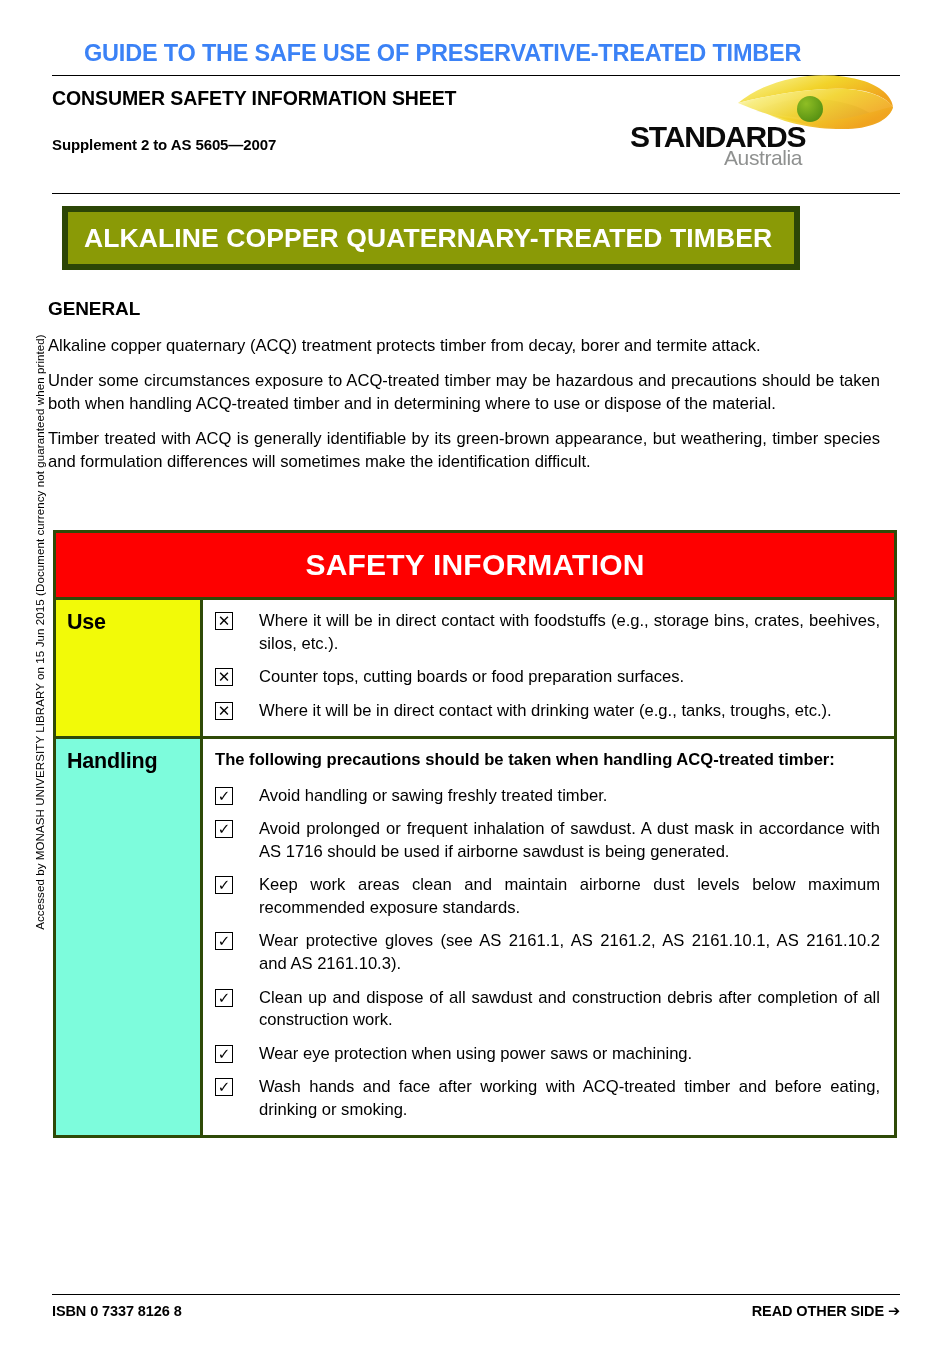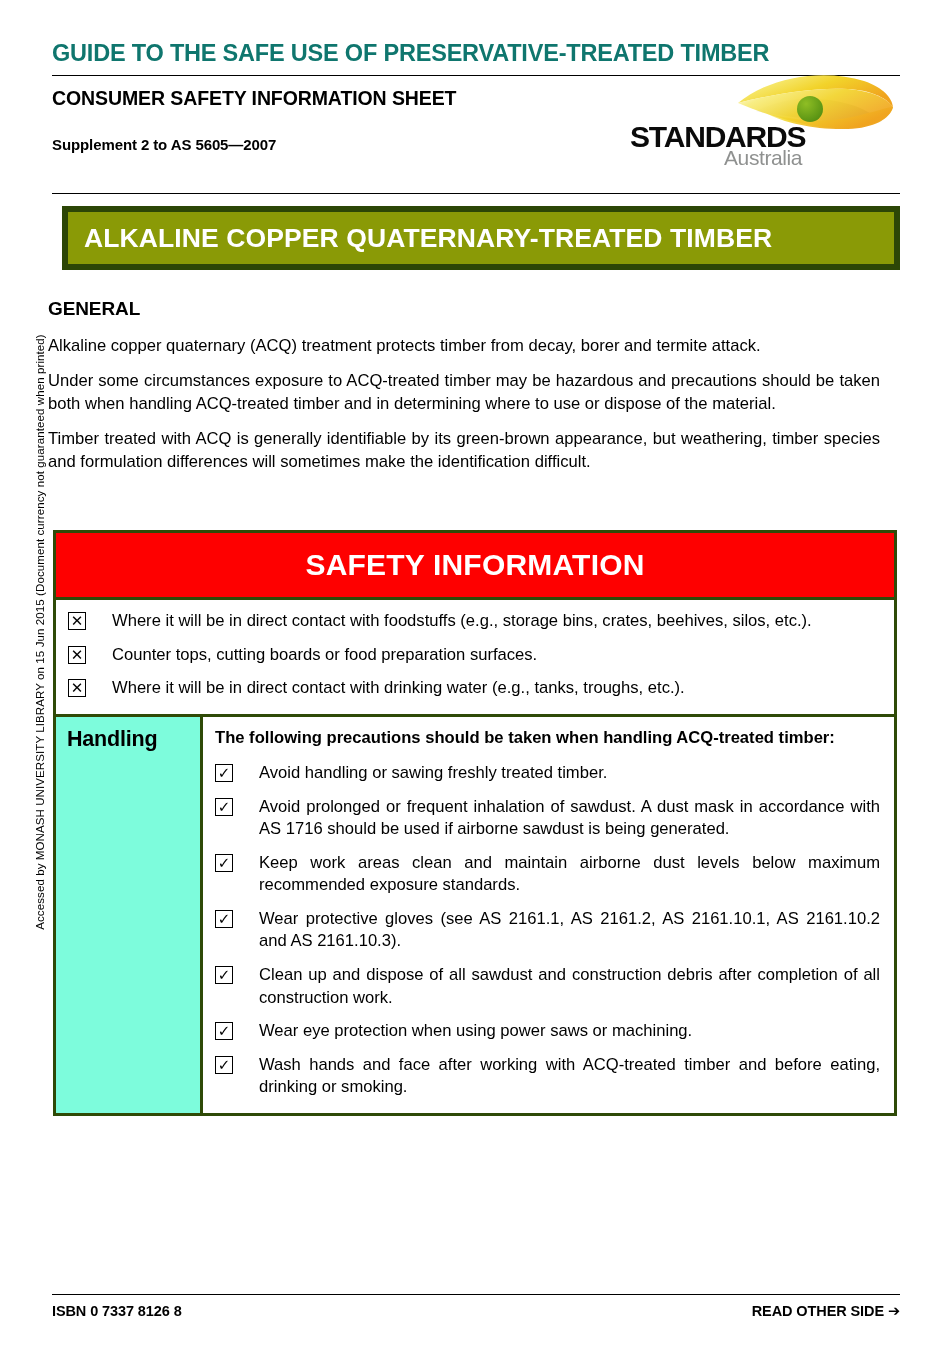--- a/index.html
+++ b/index.html
@@ -44,24 +44,25 @@
   
   .header {
     position: absolute;
     left: 52px;
     top: 40px;
     width: 848px;
   }
   .doc-title {
     font-size: 23.5px;
     font-weight: bold;
-    color: #0f766e;
+    color: #3b82f6;
     letter-spacing: -0.2px;
     line-height: 1.15;
     padding-bottom: 8px;
+    margin-left: 32px;
   }
   .hr-thin {
     border-top: 1.2px solid #000000;
     width: 100%;
   }
   .subhead-block {
     padding-top: 11px;
     position: relative;
     min-height: 100px;
   }
@@ -117,21 +118,21 @@
     color: #8f9190;
     letter-spacing: -0.4px;
     font-family: "Liberation Sans", sans-serif;
   }
 
   
   .banner {
     position: absolute;
     left: 62px;
     top: 206px;
-    width: 838px;
+    width: 738px;
     height: 64px;
     background: #8a9a06;
     border: 6px solid #2c4606;
     display: flex;
     align-items: center;
     padding-left: 16px;
   }
   .banner-text {
     font-size: 26.5px;
     font-weight: bold;
@@ -348,20 +349,23 @@
     <p>Under some circumstances exposure to ACQ-treated timber may be hazardous and precautions should be taken both when handling ACQ-treated timber and in determining where to use or dispose of the material.</p>
     <p>Timber treated with ACQ is generally identifiable by its green-brown appearance, but weathering, timber species and formulation differences will sometimes make the identification difficult.</p>
   </div>
 
   <div class="safety-table">
     <div class="safety-header">
       <div class="safety-header-text">SAFETY INFORMATION</div>
     </div>
 
     <div class="safety-row with-divider">
+      <div class="row-label use">
+        <div class="row-label-text">Use</div>
+      </div>
       <div class="row-content">
 
         <div class="check-item">
           <span class="check-box">
               <span class="glyph">✕</span>
             </span>
           <span class="check-text">Where it will be in direct contact with foodstuffs (e.g., storage bins, crates, beehives, silos, etc.).</span>
         </div>
         <div class="check-item">
           <span class="check-box">

